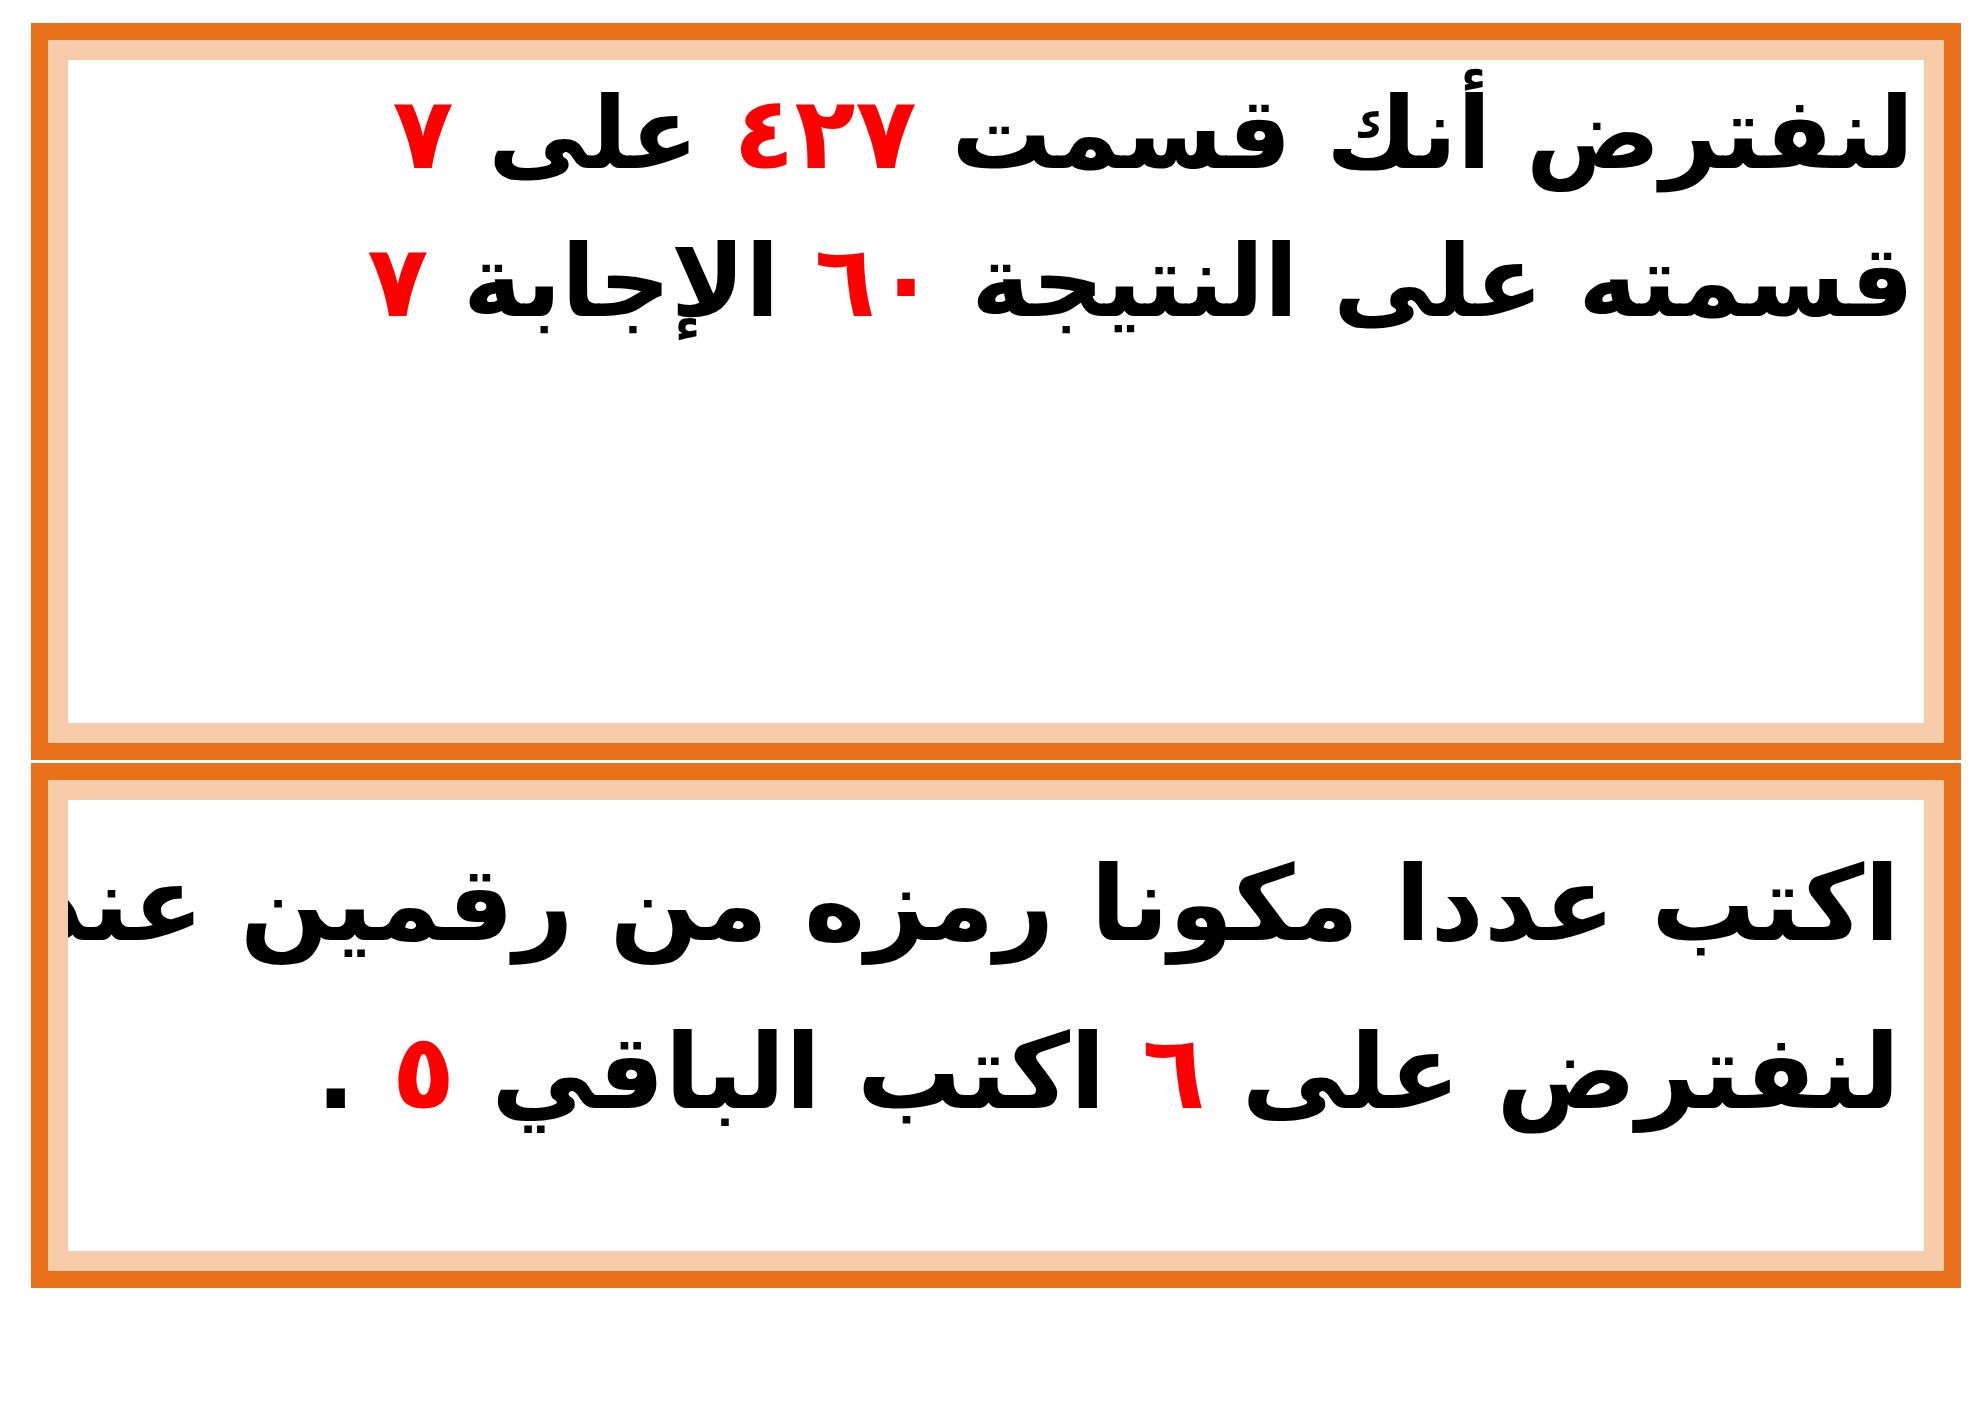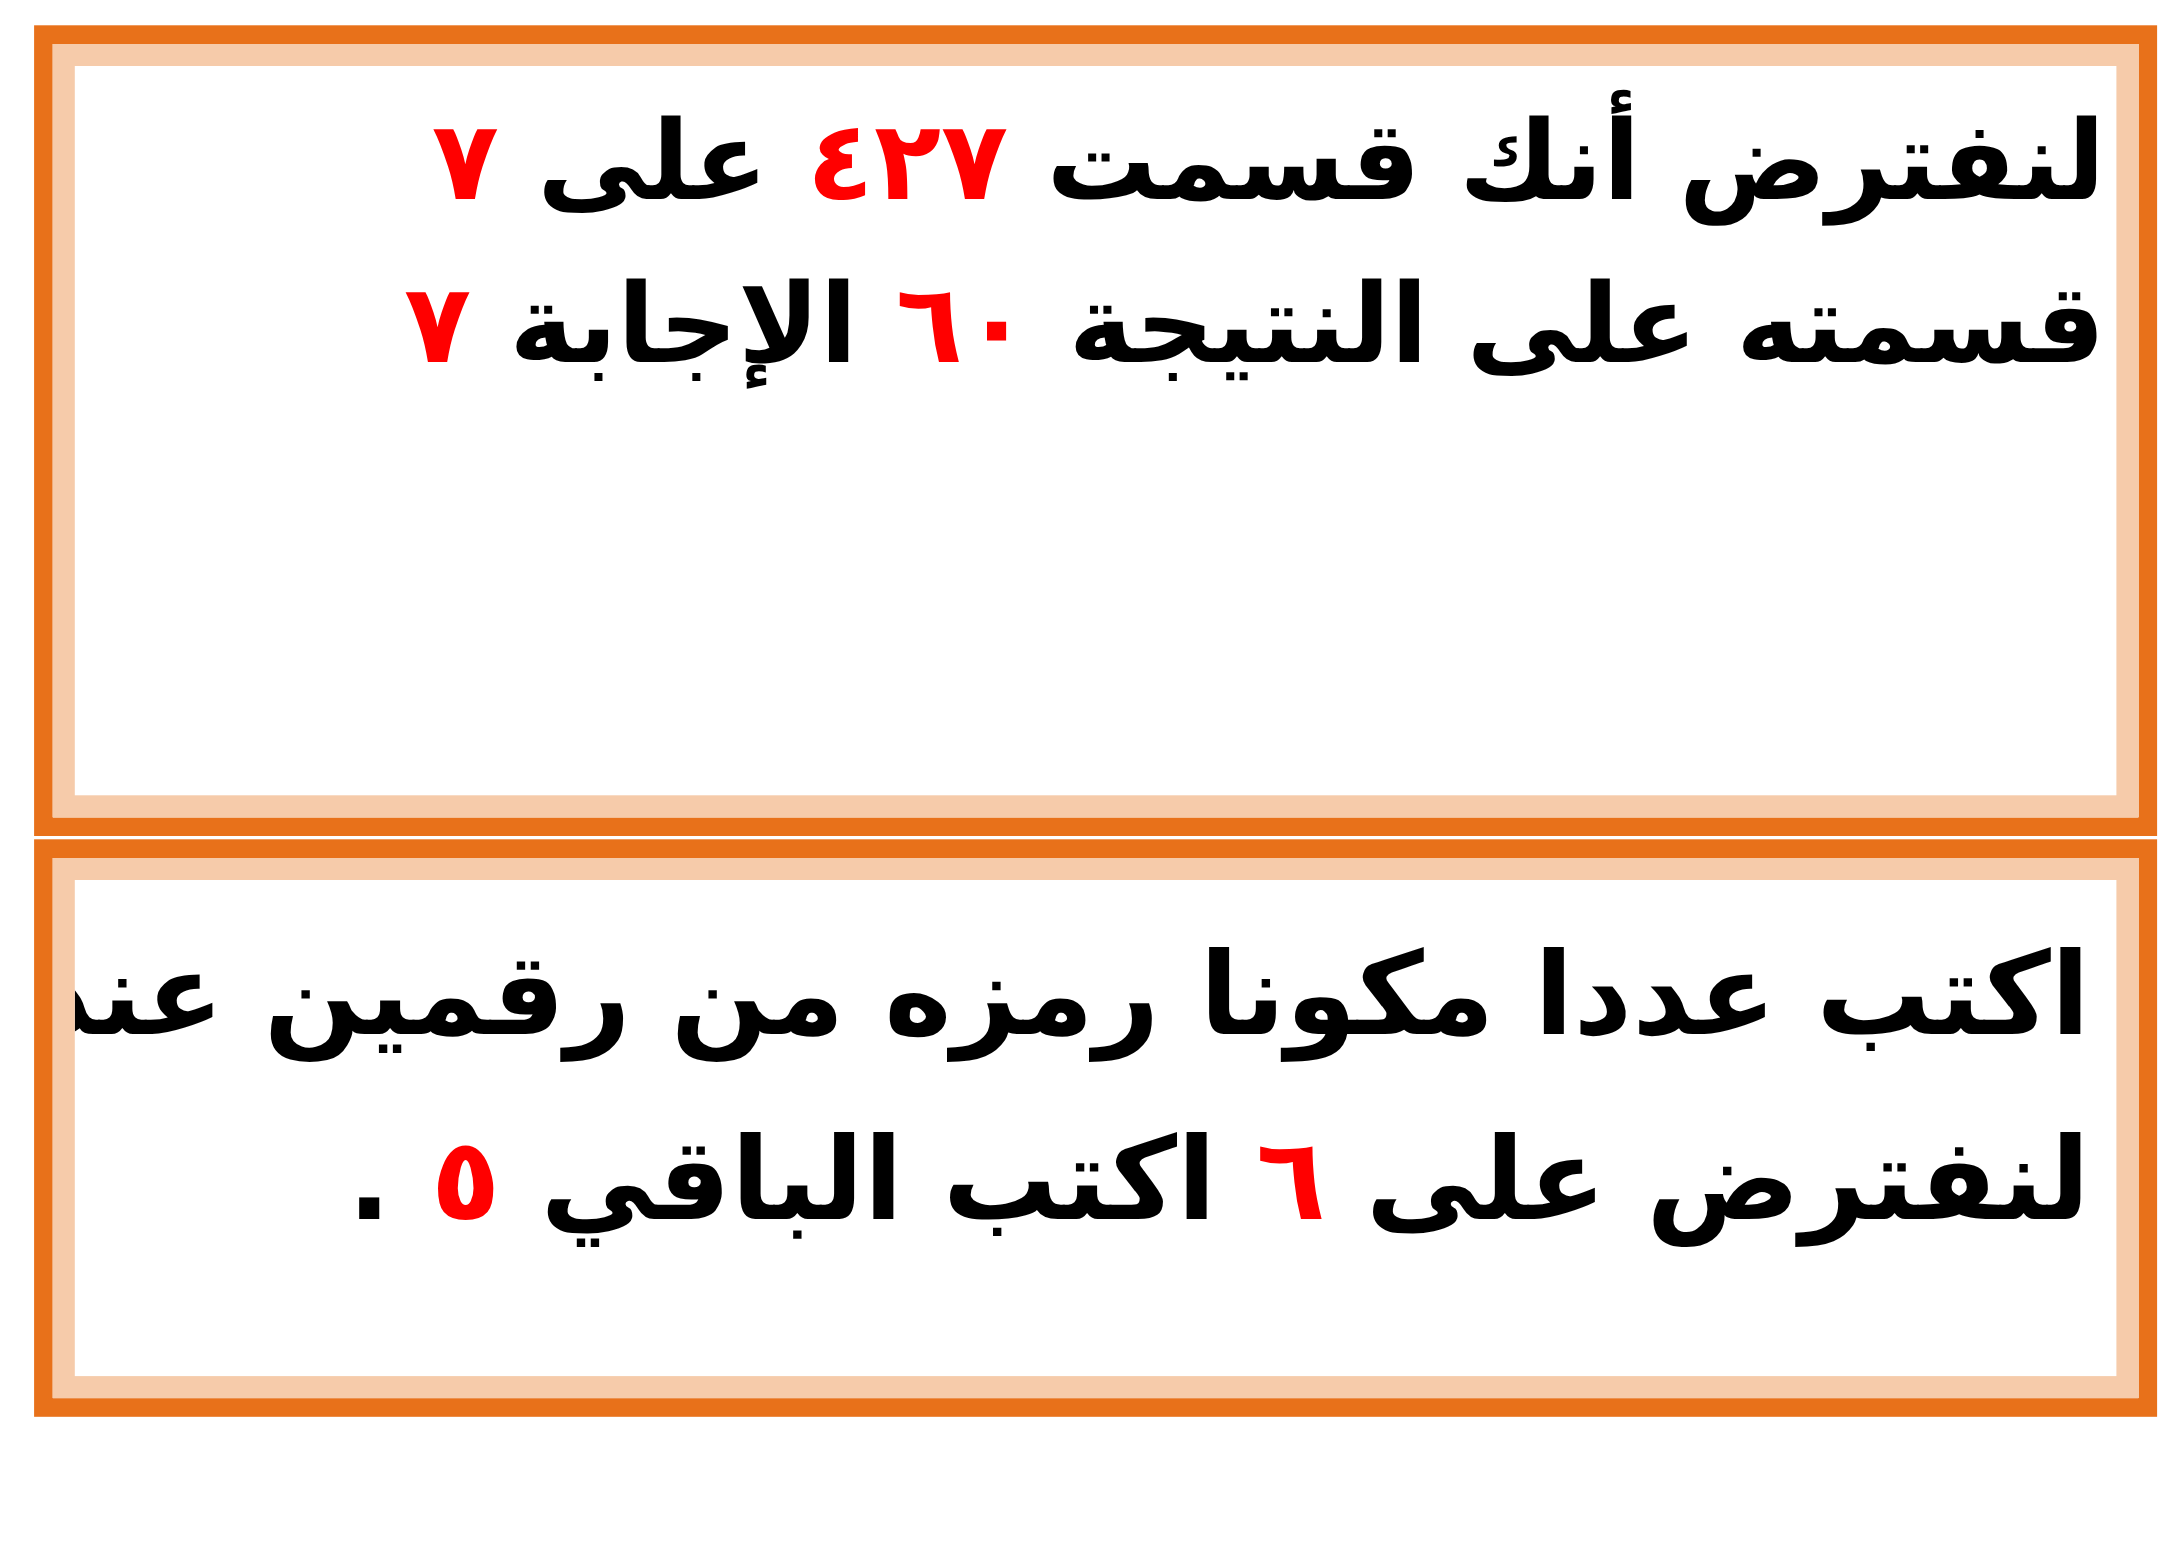--- a/index.html
+++ b/index.html
@@ -38,21 +38,21 @@
     text-align: right;
     color: #000000;
     font-weight: bold;
     overflow: hidden;
     height: 100%;
     box-sizing: border-box;
   }
   #box1 .question-text {
     font-size: 100px;
     line-height: 148px;
-    padding: 13px 10px 0 0;
+    padding: 0 10px 0 0;
   }
   #box2 .question-text {
     font-size: 104px;
     line-height: 168px;
     padding: 20px 24px 0 0;
   }
   .line {
     white-space: nowrap;
   }
   .seg-red { color: var(--number-red, #FF0000); }

